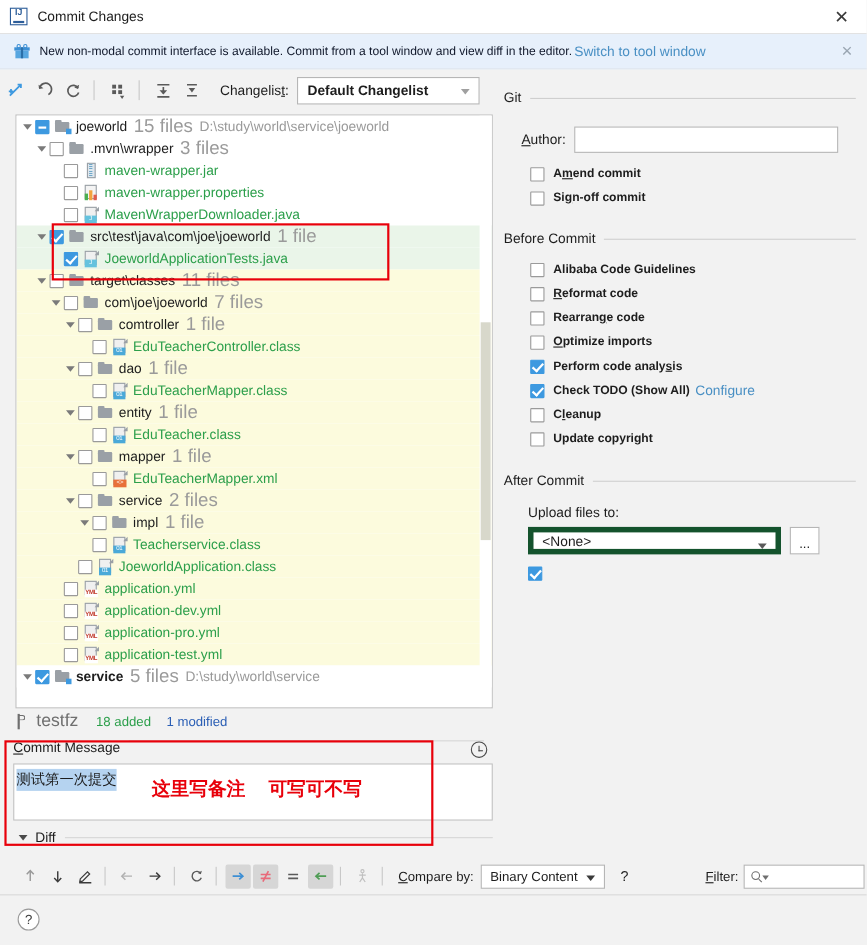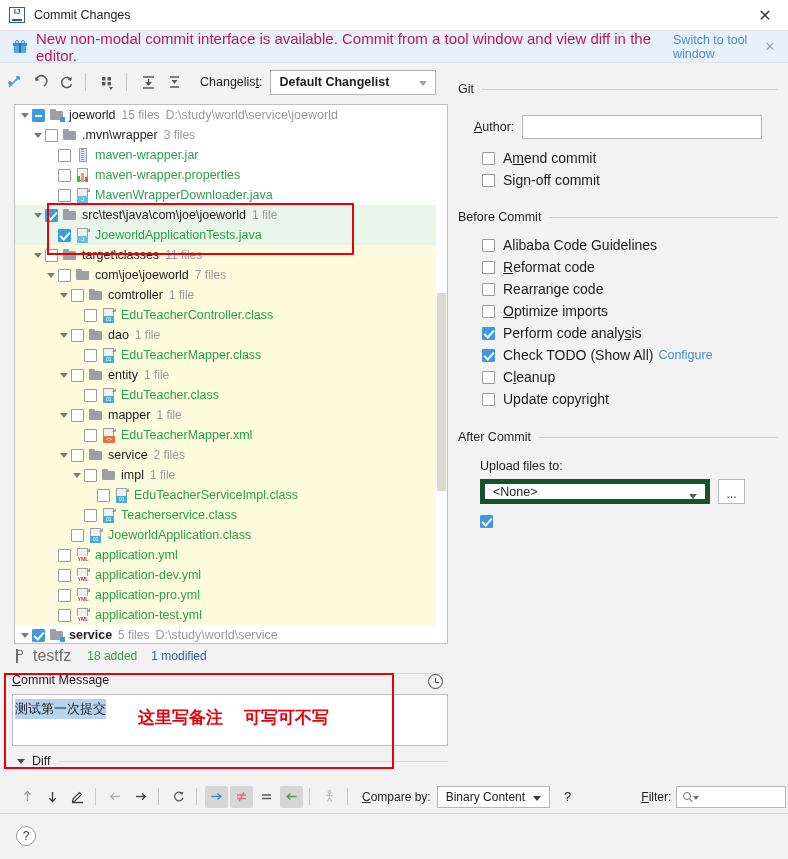--- a/index.html
+++ b/index.html
@@ -48,21 +48,21 @@
   }
   .gift-icon {
     width: 14px; height: 13px; margin-left: 13px; margin-right: 9px;
     position: relative; flex: none;
   }
   .gift-icon .lid { position: absolute; left: 0; top: 3px; width: 14px; height: 3px; background: #3c8fd4; }
   .gift-icon .box { position: absolute; left: 1px; top: 6px; width: 12px; height: 7px; background: #57a6e0; }
   .gift-icon .rib { position: absolute; left: 6px; top: 3px; width: 2px; height: 10px; background: #2b6fa8; }
   .gift-icon .bowl { position: absolute; left: 2px; top: 0px; width: 4px; height: 4px; border: 1.5px solid #3c8fd4; border-radius: 50%; }
   .gift-icon .bowr { position: absolute; left: 8px; top: 0px; width: 4px; height: 4px; border: 1.5px solid #3c8fd4; border-radius: 50%; }
-  .banner-text { font-size: 15px; color: #be185d; }
+  .banner-text { font-size: 11px; color: #0f172a; }
   .banner-link { font-size: 12.5px; color: #4a90c4; margin-left: 2px; cursor: pointer; }
   .banner-close {
     position: absolute; right: 10px; top: 8px; width: 16px; height: 16px;
     color: #9aa6b2; font-size: 13px; text-align: center; line-height: 16px;
   }
 
   
   .toolbar {
     position: absolute; left: 0; top: 63px; width: 788px; height: 38px;
     display: flex; align-items: center;
@@ -143,21 +143,21 @@
   .ic.jar .j2 { position: absolute; left: 6px; top: 2px; width: 3px; height: 12px;
      background: repeating-linear-gradient(#6fa8c9 0 1px, #dfe7ee 1px 2px); }
   .ic.props .b1 { position: absolute; left: 2px; bottom: 1px; width: 3px; height: 6px; background: #4caf50; }
   .ic.props .b2 { position: absolute; left: 6px; bottom: 1px; width: 3px; height: 9px; background: #f2a33c; }
   .ic.props .b3 { position: absolute; left: 10px; bottom: 1px; width: 3px; height: 5px; background: #e05c4b; }
   .ic.props .p0 { position: absolute; left: 2px; top: 1px; width: 11px; height: 13px; background: #f4f4f4; border: 1px solid #9aa0a6; }
   .nm { font-size: 12.5px; }
   .nm.green { color: #2c9f4b; }
   .nm.dark { color: #1d1d1d; }
   .nm.bold { font-weight: bold; }
-  .cnt { font-size: 12px; color: #9a9a9a; margin-left: 6px; }
+  .cnt { font-size: 17px; color: #9a9a9a; margin-left: 6px; }
   .pth { font-size: 12.5px; color: #9a9a9a; margin-left: 6px; }
 
   .tree-scroll {
     position: absolute; right: 0px; top: 0px; width: 11px; height: 538px; background: #ffffff;
   }
   .tree-thumb { position: absolute; left: 1px; top: 188px; width: 9px; height: 198px; background: #d8d8cb; }
 
   
   .statusline {
     position: absolute; left: 14px; top: 646px; width: 434px; height: 20px;
@@ -232,21 +232,21 @@
   .ck-row { display: flex; align-items: center; height: 22px; }
   .ckb {
     width: 13px; height: 13px; flex: none; margin-right: 8px;
     border: 1px solid #9a9a9a; background: #fff; border-radius: 1px; position: relative;
   }
   .ckb.on { background: #3d99e0; border-color: #3d99e0; }
   .ckb.on:after {
     content: ""; position: absolute; left: 3px; top: 0px; width: 4px; height: 8px;
     border: solid #fff; border-width: 0 2px 2px 0; transform: rotate(42deg);
   }
-  .ck-label { font-size: 14px; }
+  .ck-label { font-size: 11px; font-weight: bold; }
   .ck-label u { text-decoration: underline; }
   .cfg-link { font-size: 12.5px; color: #4a90c4; margin-left: 5px; cursor: pointer; }
   .combo {
     background: #fff; border: 5px solid #14532d; height: 25px;
     display: flex; align-items: center; position: relative;
   }
   .combo .val { font-size: 12.5px; margin-left: 8px; }
   .combo .arr {
     position: absolute; right: 8px; top: 10px;
     border-left: 4px solid transparent; border-right: 4px solid transparent;
@@ -621,35 +621,20 @@
             <span class="f1"></span>
           </span>
           <span class="nm dark">impl</span>
           <span class="cnt">1 file</span>
         </div>
         <div class="row yellow">
           <span class="tw"></span>
           <span class="tw"></span>
           <span class="tw"></span>
           <span class="tw"></span>
-          <span class="tw"></span>
-          <span class="tw "></span>
-          <span class="cb"></span>
-          <span class="ic file">
-            <span class="p"></span>
-            <span class="c"></span>
-            <span class="tag cls">01</span>
-          </span>
-          <span class="nm green">EduTeacherServiceImpl.class</span>
-        </div>
-        <div class="row yellow">
-          <span class="tw"></span>
-          <span class="tw"></span>
-          <span class="tw"></span>
-          <span class="tw"></span>
           <span class="tw "></span>
           <span class="cb"></span>
           <span class="ic file">
             <span class="p"></span>
             <span class="c"></span>
             <span class="tag cls">01</span>
           </span>
           <span class="nm green">Teacherservice.class</span>
         </div>
         <div class="row yellow">

